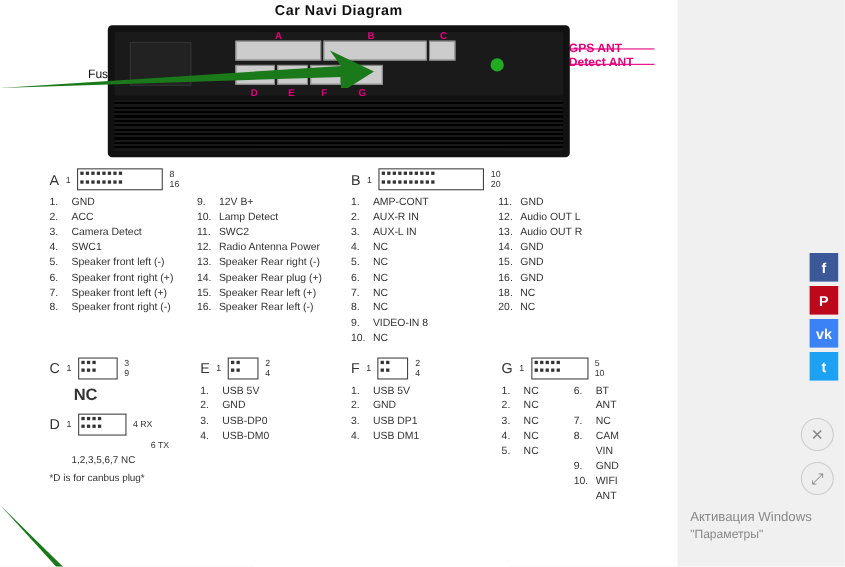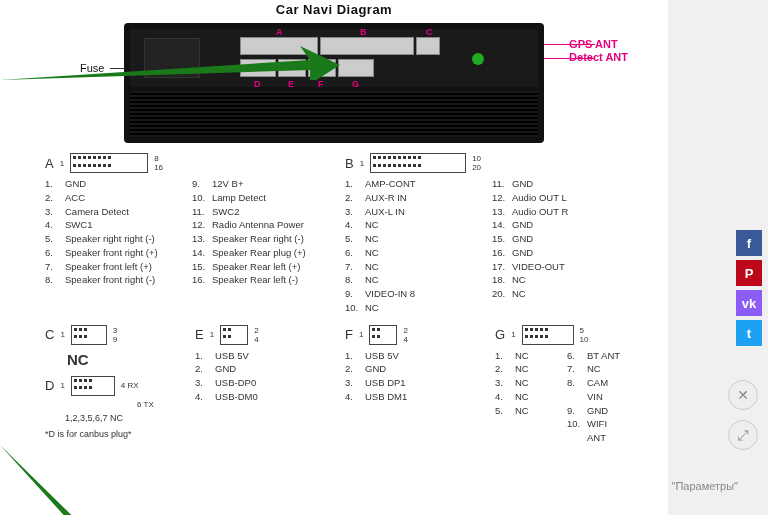--- a/index.html
+++ b/index.html
@@ -1,17 +1,17 @@
 <!DOCTYPE html>
 <html><head>
 <meta charset="utf-8">
 <style>
   * { box-sizing: border-box; margin: 0; padding: 0; }
   body { width: 768px; height: 515px; background: #f0f0f0; font-family: Arial, sans-serif; font-size: 10px; color: #333; position: relative; overflow: hidden; }
-  .page { width: 668px; height: 515px; background: #fff; position: relative; padding: 0 45px 10px 45px; }
+  .page { width: 616px; height: 515px; background: #fff; position: relative; padding: 0 45px 10px 45px; }
   .title { text-align: center; font-weight: bold; font-size: 13px; color: #111; padding-top: 2px; letter-spacing: 0.5px; }
   .device { width: 420px; height: 120px; background: #111; border-radius: 4px; margin: 6px auto 10px auto; position: relative; }
   .heatsink { position: absolute; left: 6px; right: 6px; top: 68px; bottom: 6px; background: repeating-linear-gradient(#181818 0 2px, #000 2px 4px); border-radius: 2px; }
   .panel { position: absolute; left: 6px; right: 6px; top: 6px; height: 58px; background: #1a1a1a; border-radius: 2px; display: flex; align-items: center; }
   .fuse-box { width: 56px; height: 40px; background: #222; margin-left: 14px; border: 1px solid #333; }
   .conn-area { margin-left: 40px; position: relative; width: 200px; height: 42px; }
   .conn-row { display: flex; gap: 2px; height: 18px; }
   .conn { background: #ccc; border: 1px solid #888; font-size: 7px; display: flex; align-items: center; justify-content: center; color: #555; font-weight: bold; }
   .conn.a { width: 80px; } .conn.b { width: 96px; }
   .conn.c { width: 24px; } .conn.d { width: 36px; }
@@ -37,21 +37,21 @@
   .twocol .pinlist { flex: 1; }
   .bottom { display: flex; gap: 22px; margin-top: 10px; }
   .bcol { flex: 1; }
   .nc-big { font-size: 15px; font-weight: bold; margin: 6px 0 0 22px; }
   .footnote { font-size: 9px; margin-top: 6px; }
   .watermark { position: absolute; top: 50%; left: 50%; transform: translate(-50%, -50%); font-size: 28px; color: rgba(90,140,200,0.45); font-weight: 500; white-space: nowrap; pointer-events: none; }
   .arrow { position: absolute; pointer-events: none; }
   .arrow svg { display: block; }
   .sidebar { position: absolute; right: 6px; top: 230px; display: flex; flex-direction: column; gap: 4px; }
   .sbtn { width: 26px; height: 26px; display: flex; align-items: center; justify-content: center; color: #fff; font-size: 13px; font-weight: bold; cursor: pointer; }
-  .sbtn.fb { background: #3b5998; } .sbtn.pin { background: #bd081c; } .sbtn.vk { background: #8b5cf6; } .sbtn.tw { background: #1da1f2; }
+  .sbtn.fb { background: #3b5998; } .sbtn.pin { background: #bd081c; } .sbtn.vk { background: #3b82f6; } .sbtn.tw { background: #1da1f2; }
   .round { width: 30px; height: 30px; border-radius: 50%; background: #eee; border: 1px solid #ccc; position: absolute; display: flex; align-items: center; justify-content: center; cursor: pointer; color: #888; font-size: 14px; }
   .activation { position: absolute; right: 30px; bottom: 22px; font-size: 11px; color: #888; line-height: 1.3; }
   .activation .h { font-size: 12px; }
   .letter-label { position: absolute; color: #e6007e; font-size: 9px; font-weight: 600; }
 </style>
 </head>
 <body>
 
 <div class="page">
   <div class="title">Car Navi Diagram</div>
@@ -138,21 +138,21 @@
             <li>
               <span class="n">3.</span>
               <span>Camera Detect</span>
             </li>
             <li>
               <span class="n">4.</span>
               <span>SWC1</span>
             </li>
             <li>
               <span class="n">5.</span>
-              <span>Speaker right right (-)</span>
+              <span>Speaker front left (-)</span>
             </li>
             <li>
               <span class="n">6.</span>
               <span>Speaker front right (+)</span>
             </li>
             <li>
               <span class="n">7.</span>
               <span>Speaker front left (+)</span>
             </li>
             <li>
@@ -291,24 +291,20 @@
               <span class="n">14.</span>
               <span>GND</span>
             </li>
             <li>
               <span class="n">15.</span>
               <span>GND</span>
             </li>
             <li>
               <span class="n">16.</span>
               <span>GND</span>
-            </li>
-            <li>
-              <span class="n">17.</span>
-              <span>VIDEO-OUT</span>
             </li>
             <li>
               <span class="n">18.</span>
               <span>NC</span>
             </li>
             <li>
               <span class="n">20.</span>
               <span>NC</span>
             </li>
           </ul>
@@ -531,14 +527,15 @@
   <div class="sbtn fb">f</div>
   <div class="sbtn pin">P</div>
   <div class="sbtn vk">vk</div>
   <div class="sbtn tw">t</div>
 </div>
 
 <div class="round" style="right:10px; top:380px;">✕</div>
 <div class="round" style="right:10px; top:420px;">⤢</div>
 
 <div class="activation">
+  <div class="h">Активация Windows</div>
   <div>"Параметры"</div>
 </div>
 
 </body></html>

